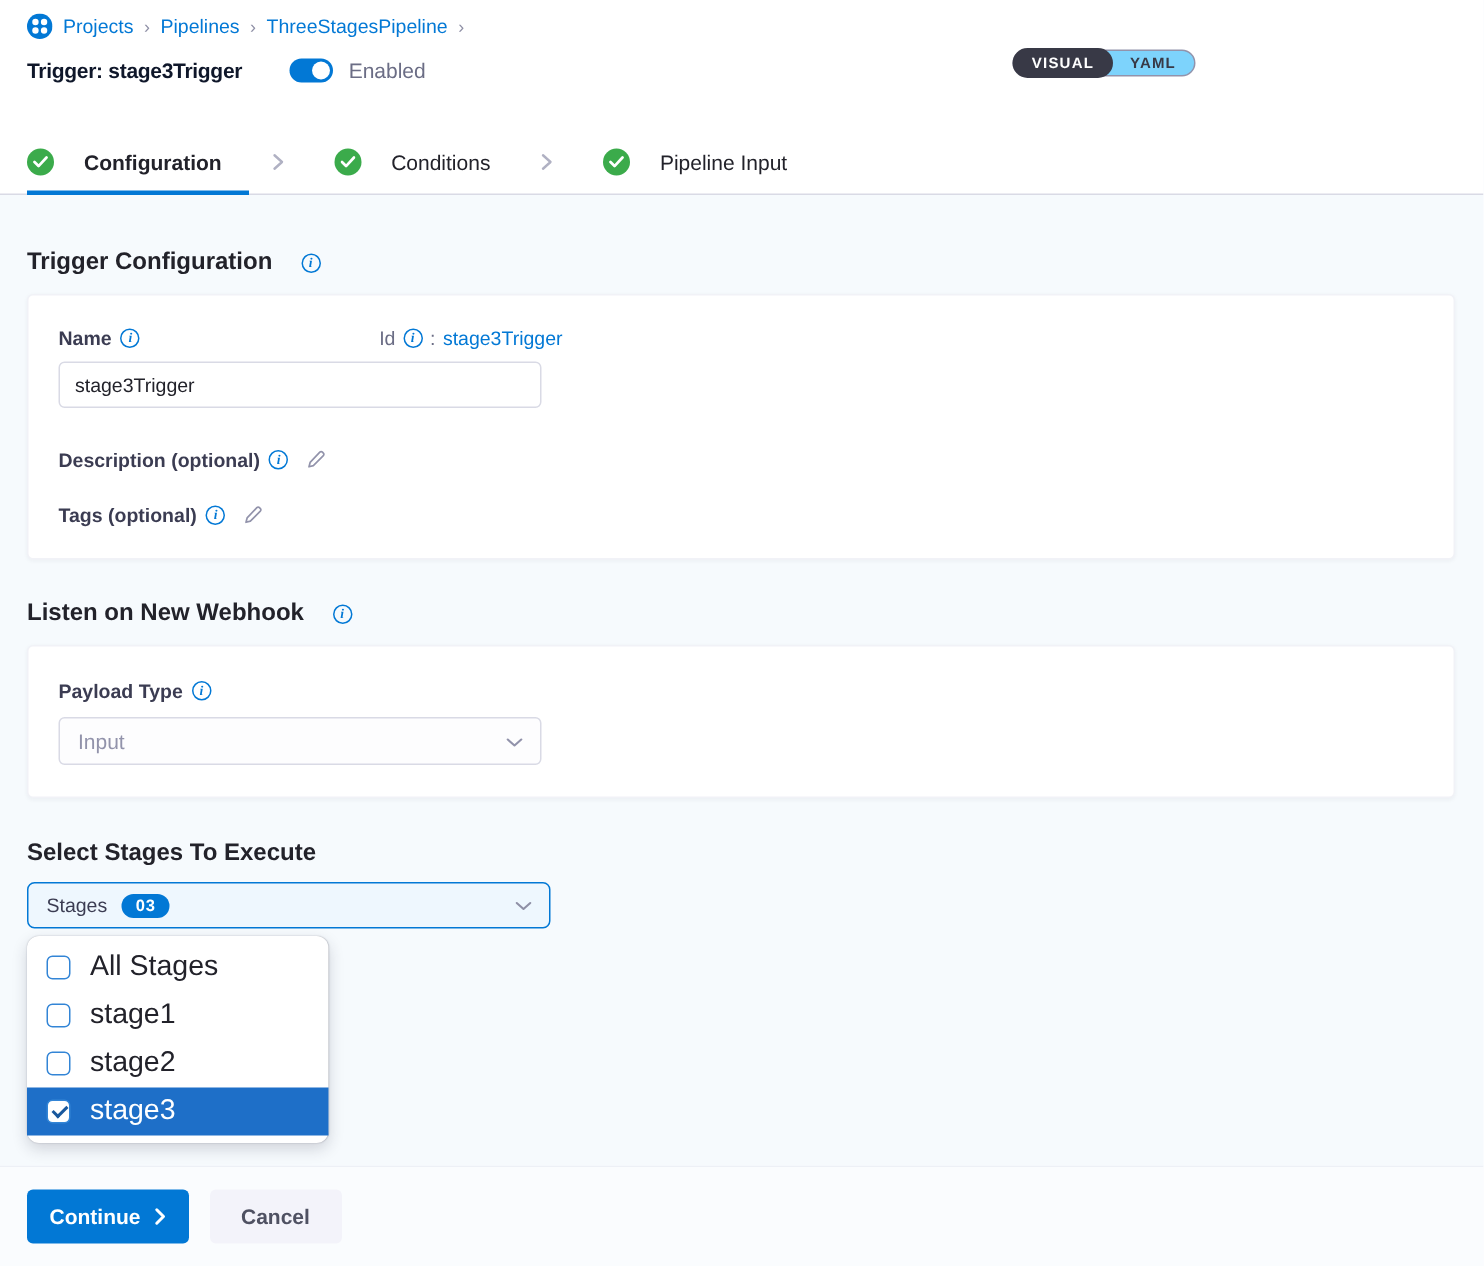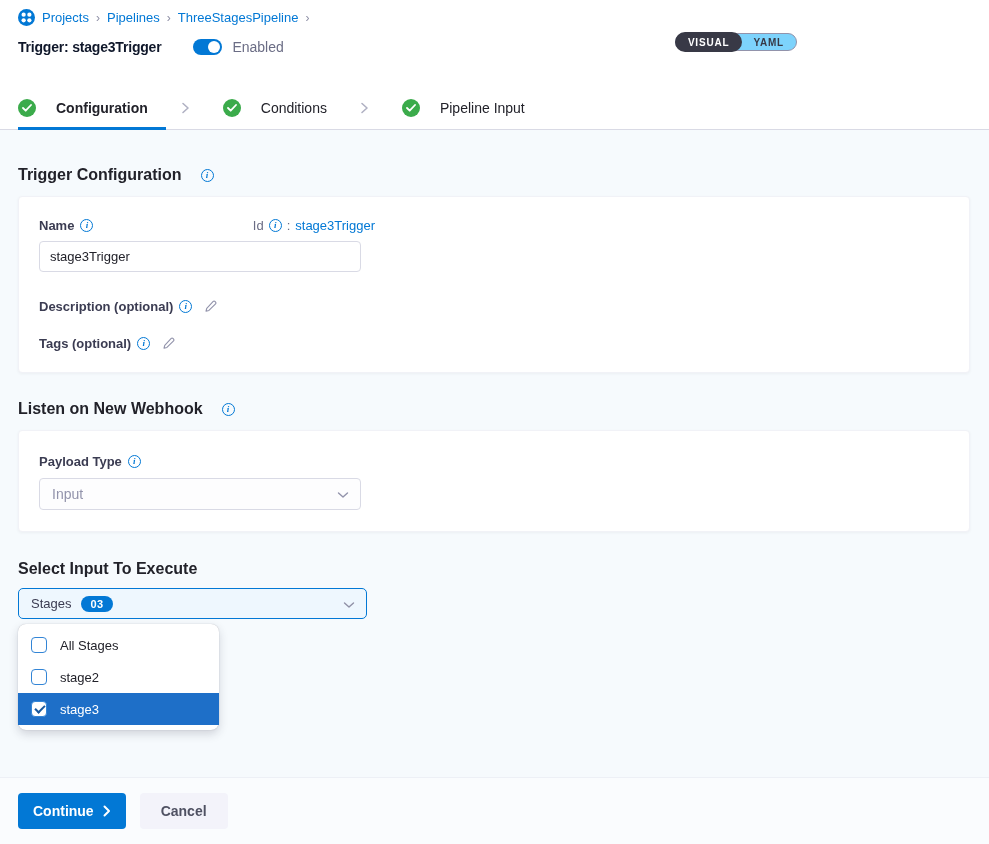--- a/index.html
+++ b/index.html
@@ -89,21 +89,21 @@
                    align-items: center; padding: 0 12px; cursor: pointer; }
   .stages-select .lbl { font-size: 13px; color: #3b3c52; }
   .count-badge { margin-left: 10px; background: #0278d5; color: #fff; font-size: 11px;
                  font-weight: 700; padding: 2px 9px; border-radius: 999px; letter-spacing: 0.5px; }
 
   .dropdown-panel { position: absolute; top: 36px; left: 0; width: 201px; background: #fff;
                     border-radius: 8px; padding: 5px 0;
                     box-shadow: 0 0 1px rgba(40,41,61,0.35), 0 4px 10px rgba(40,41,61,0.18);
                     z-index: 5; }
   .option-row { display: flex; align-items: center; gap: 13px; height: 32px; padding: 0 13px;
-                font-size: 13px; color: #22222a; cursor: pointer; }
+                font-size: 19px; color: #22222a; cursor: pointer; }
   .option-row.selected { background: #1e6fc8; color: #fff; }
   .cb { width: 16px; height: 16px; border: 1.5px solid #3385d6; border-radius: 4px;
         background: #fff; position: relative; flex: none; cursor: pointer; }
   .cb.checked::after { content: ""; position: absolute; left: 2.5px; top: 3px; width: 8px;
         height: 4px; border-left: 2px solid #19589d; border-bottom: 2px solid #19589d;
         transform: rotate(-45deg); }
 
   
   .footer { height: 67px; border-top: 1px solid #edf0f6; background: #fafcfe;
             display: flex; align-items: center; gap: 14px; padding: 0 18px; }
@@ -249,38 +249,42 @@
         <span>Input</span>
         <span class="chev-down">
           <svg width="12" height="8" viewBox="0 0 12 8">
               <path d="M1.5 2l4.5 4 4.5-4" fill="none" stroke="#9293ab" stroke-width="1.4" stroke-linecap="round" stroke-linejoin="round"></path>
             </svg>
         </span>
       </div>
     </section>
 
     <h2 class="section-heading h-stages">
-      <span>Select Input To Execute</span>
+      <span>Select Stages To Execute</span>
     </h2>
 
     <div class="stages-wrap">
       <div class="stages-select">
         <span class="lbl">Stages</span>
         <span class="count-badge">03</span>
         <span class="chev-down">
           <svg width="12" height="8" viewBox="0 0 12 8">
               <path d="M1.5 2l4.5 4 4.5-4" fill="none" stroke="#8f90a6" stroke-width="1.4" stroke-linecap="round" stroke-linejoin="round"></path>
             </svg>
         </span>
       </div>
 
       <div class="dropdown-panel">
         <div class="option-row">
           <span class="cb"></span>
           <span>All Stages</span>
+        </div>
+        <div class="option-row">
+          <span class="cb"></span>
+          <span>stage1</span>
         </div>
         <div class="option-row">
           <span class="cb"></span>
           <span>stage2</span>
         </div>
         <div class="option-row selected">
           <span class="cb checked"></span>
           <span>stage3</span>
         </div>
       </div>

